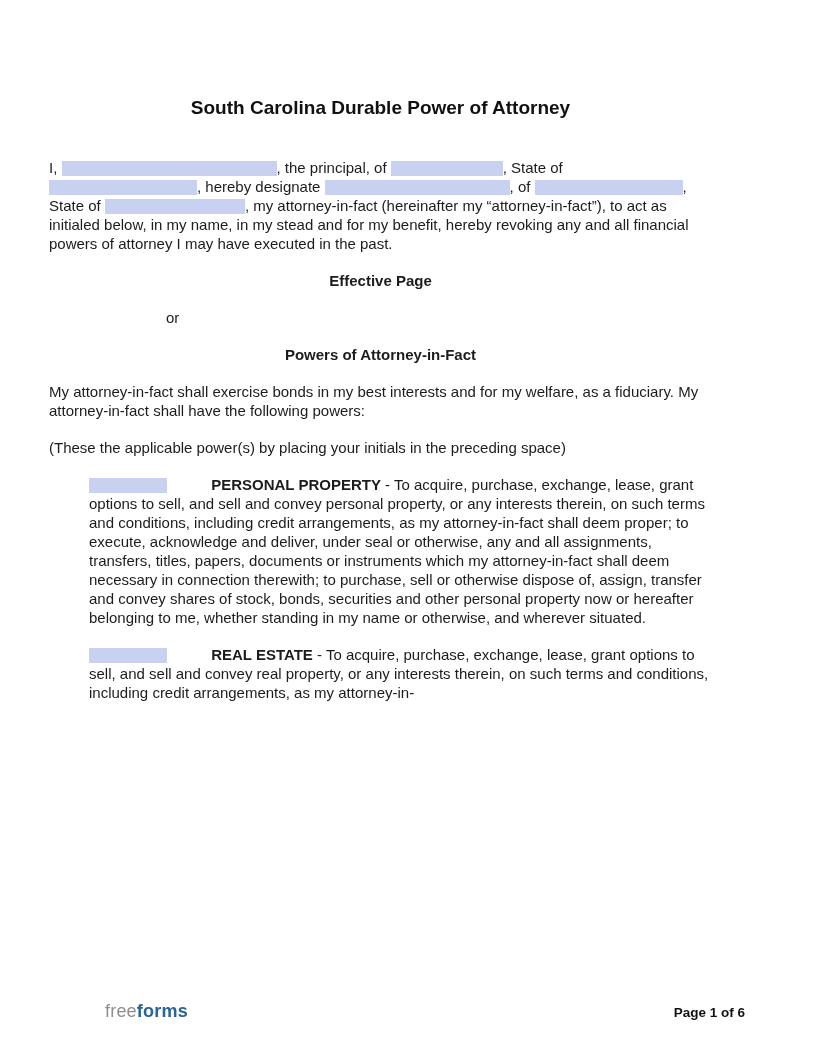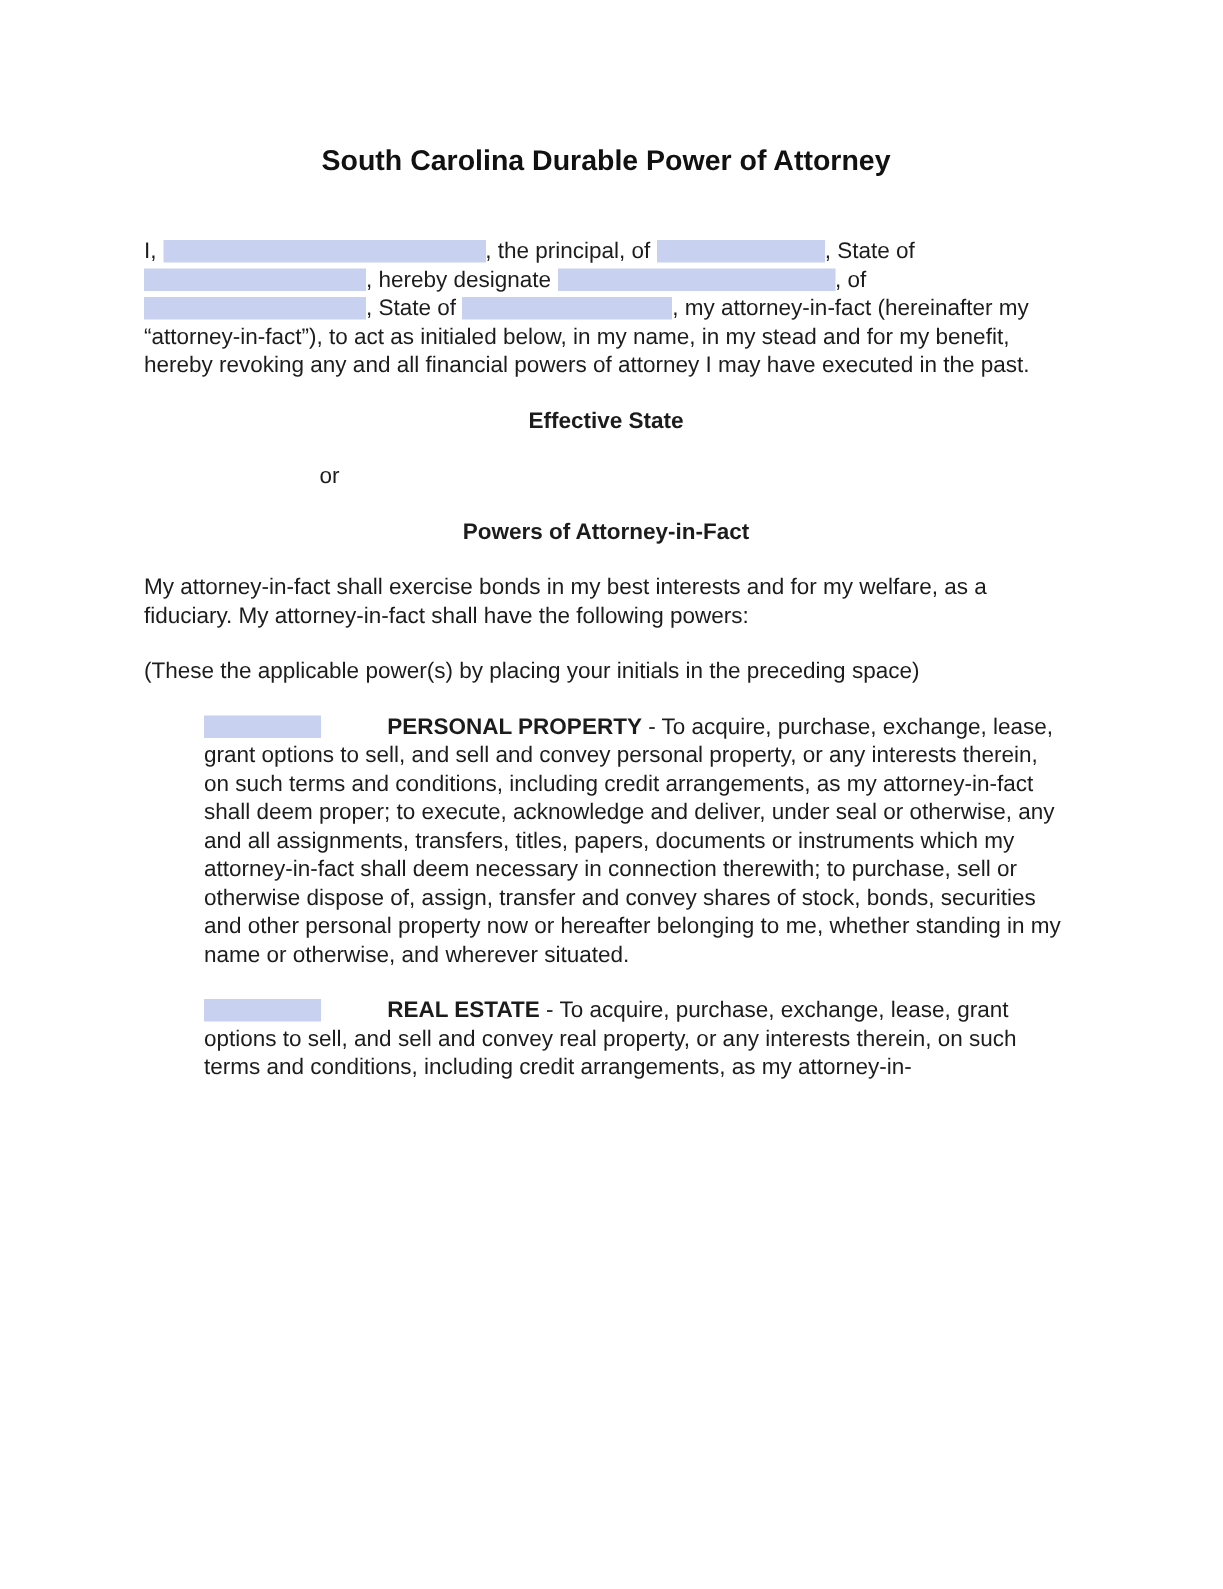--- a/index.html
+++ b/index.html
@@ -8,21 +8,21 @@
     width: 815px;
     height: 1059px;
     background: #ffffff;
     overflow: hidden;
     font-family: "Liberation Sans", sans-serif;
     font-size: 15px;
     line-height: 19px;
     color: #1c1c1c;
   }
   .content {
-    padding: 96px 103px 0 96px;
+    padding: 96px 103px 0 49px;
   }
   .title {
     text-align: center;
     font-size: 19px;
     line-height: 23px;
     font-weight: bold;
     color: #111111;
     margin: 0 0 39px 0;
   }
   .para { margin: 0 0 18px 0; }
@@ -58,32 +58,36 @@
 </head>
 <body>
 
 <div class="page">
   <div class="content">
 
     <h1 class="title">South Carolina Durable Power of Attorney</h1>
 
     <p class="para"><span>I, </span><span class="blank" style="width:215px"></span><span>, the principal, of </span><span class="blank" style="width:112px"></span><span>, State of </span><span class="blank" style="width:148px"></span><span>, hereby designate </span><span class="blank" style="width:185px"></span><span>, of </span><span class="blank" style="width:148px"></span><span>, State of </span><span class="blank" style="width:140px"></span><span>, my attorney-in-fact (hereinafter my “attorney-in-fact”), to act as initialed below, in my name, in my stead and for my benefit, hereby revoking any and all financial powers of attorney I may have executed in the past.</span></p>
 
-    <h2 class="heading">Effective State</h2>
+    <h2 class="heading">Effective Page</h2>
 
 
 
     <p class="para or-line">or</p>
 
 
     <h2 class="heading">Powers of Attorney-in-Fact</h2>
 
     <p class="para">My attorney-in-fact shall exercise bonds in my best interests and for my welfare, as a fiduciary. My attorney-in-fact shall have the following powers:</p>
 
     <p class="para">(These the applicable power(s) by placing your initials in the preceding space)</p>
 
     <p class="para indent"><span class="blank" style="width:78px"></span> <span class="power-label">PERSONAL PROPERTY</span><span> - To acquire, purchase, exchange, lease, grant options to sell, and sell and convey personal property, or any interests therein, on such terms and conditions, including credit arrangements, as my attorney-in-fact shall deem proper; to execute, acknowledge and deliver, under seal or otherwise, any and all assignments, transfers, titles, papers, documents or instruments which my attorney-in-fact shall deem necessary in connection therewith; to purchase, sell or otherwise dispose of, assign, transfer and convey shares of stock, bonds, securities and other personal property now or hereafter belonging to me, whether standing in my name or otherwise, and wherever situated.</span></p>
 
     <p class="para indent"><span class="blank" style="width:78px"></span> <span class="power-label">REAL ESTATE</span><span> - To acquire, purchase, exchange, lease, grant options to sell, and sell and convey real property, or any interests therein, on such terms and conditions, including credit arrangements, as my attorney-in-</span></p>
 
   </div>
 
+  <div class="footer">
+    <div class="brand"><span class="brand-free">free</span><span class="brand-forms">forms</span></div>
+    <div class="page-number">Page 1 of 6</div>
+  </div>
 </div>
 
 </body></html>

